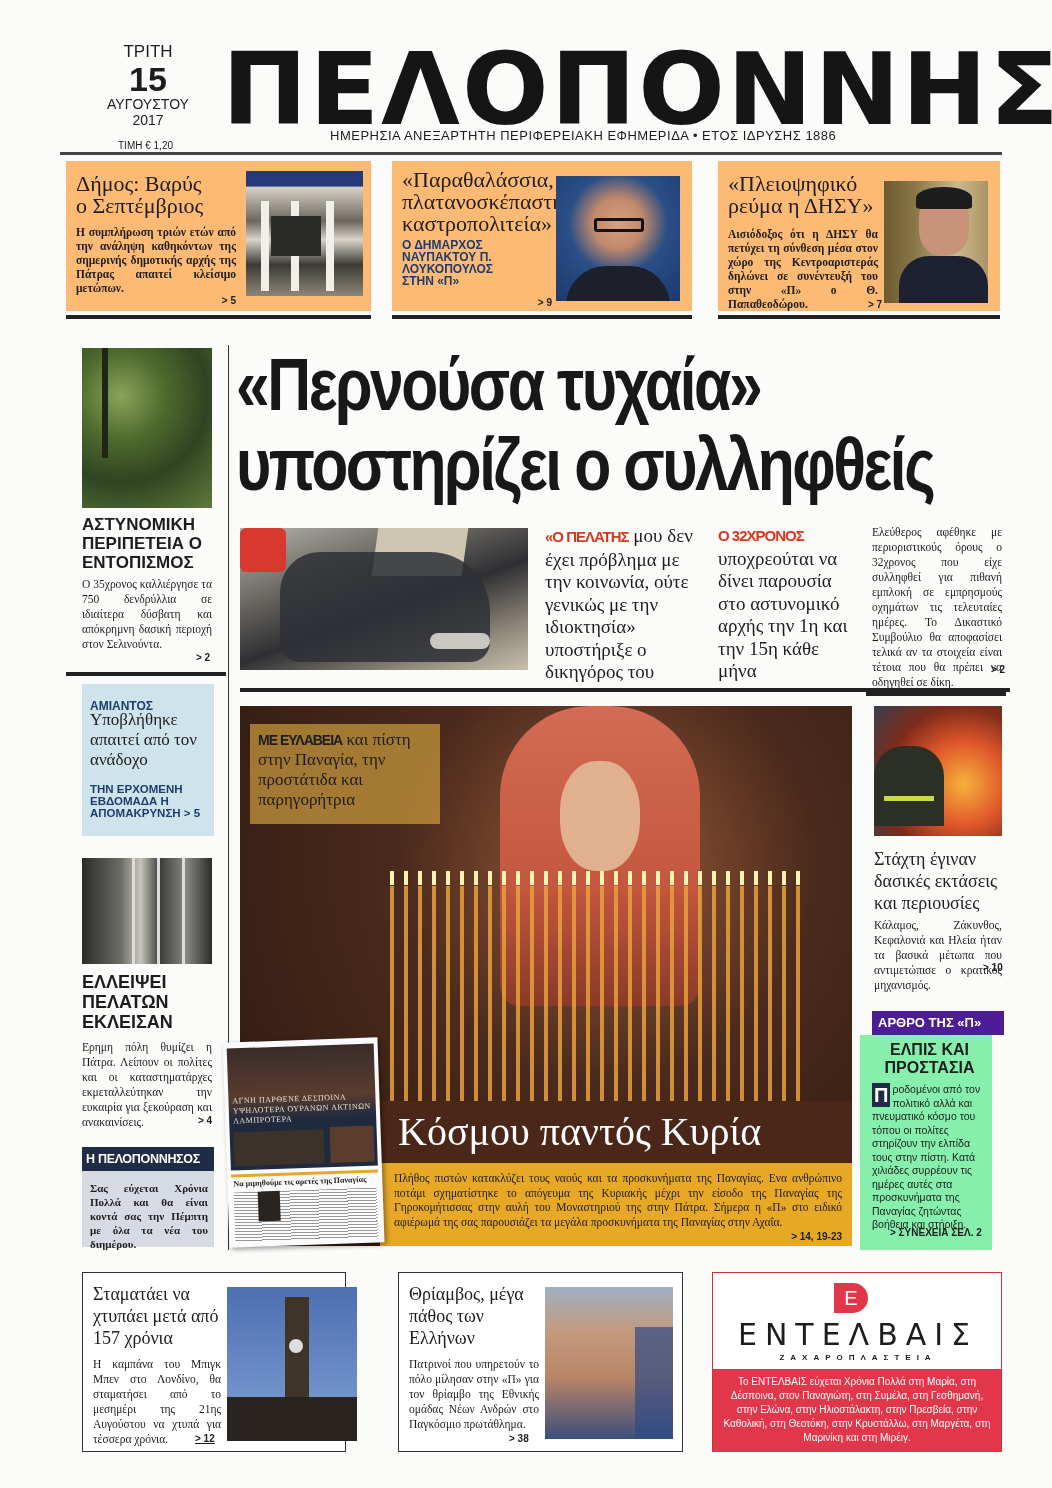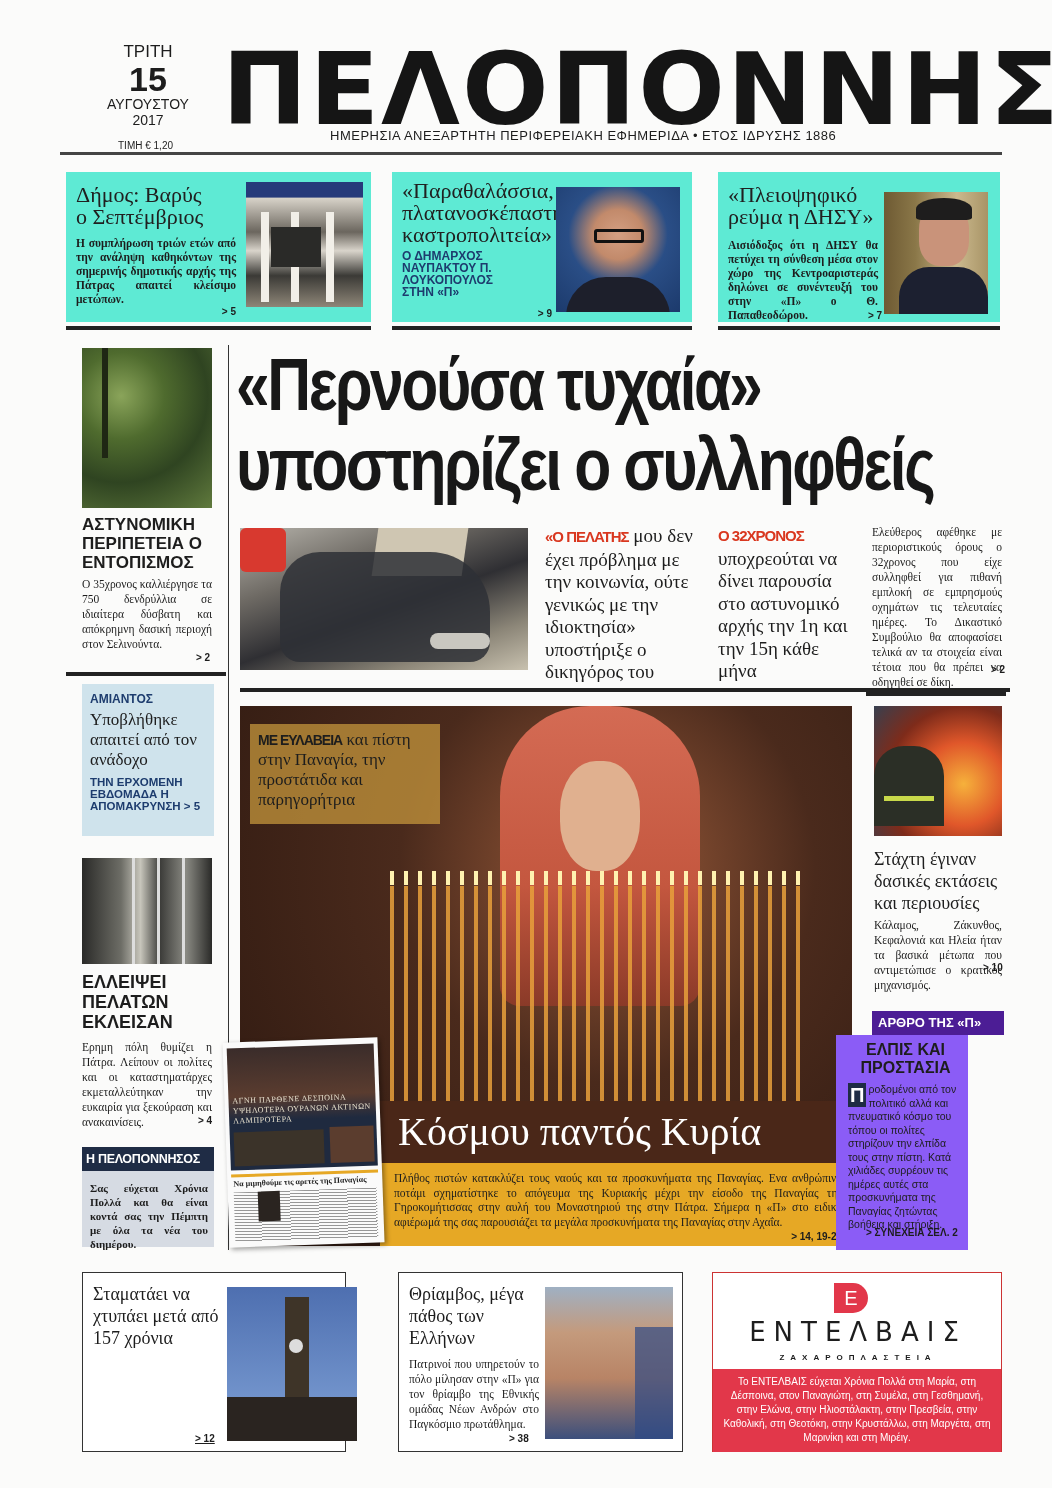--- a/index.html
+++ b/index.html
@@ -10,34 +10,34 @@
   #date-block { left: 98px; top: 42px; width: 100px; text-align: center; }
   #date-block .day { font-family: "Liberation Sans", sans-serif; font-size: 17px; letter-spacing: 0; }
   #date-block .num { font-family: "Liberation Sans", sans-serif; font-size: 34px; font-weight: bold; line-height: 34px; }
   #date-block .month { font-family: "Liberation Sans", sans-serif; font-size: 14px; }
   #price { left: 118px; top: 140px; font-family: "Liberation Sans", sans-serif; font-size: 10px; border-bottom: 1px solid #333; padding-bottom: 1px; }
   #masthead-title { left: 222px; top: 40px; font-family: "DejaVu Sans", sans-serif; font-weight: bold; font-size: 100px; line-height: 100px; letter-spacing: 2px; transform: scaleX(1.02); transform-origin: left; color: #151515; }
   #masthead-sub { left: 330px; top: 128px; font-family: "Liberation Sans", sans-serif; font-size: 13px; letter-spacing: 0.5px; }
   #masthead-rule { left: 60px; top: 152px; width: 942px; height: 3px; background: #444; }
 
   
-  .teaser { top: 172px; height: 150px; background: #5eead4; text-decoration: underline; }
+  .teaser { top: 161px; height: 150px; background: #fdba74; text-decoration: underline; }
   .teaser h3 { font-weight: normal; font-size: 22px; line-height: 22px; color: #202020; }
   .teaser p { font-size: 11.5px; line-height: 14px; text-align: justify; }
   .teaser .ref { font-family: "Liberation Sans", sans-serif; font-weight: bold; font-size: 10px; }
   .teaser .rule { position: absolute; left: 0; right: 0; bottom: -8px; height: 4px; background: #222; }
   .photo { position: absolute; overflow: hidden; }
 
   
   #main-headline { left: 236px; top: 345px; width: 770px; font-family: "Liberation Sans", sans-serif; font-weight: bold; font-size: 74px; line-height: 80px; letter-spacing: -3px; transform: scaleX(0.82); transform-origin: left; white-space: nowrap; color: #181818; }
 
   .col-rule { background: #333; width: 1px; }
   .bold-cond { font-family: "Liberation Sans", sans-serif; font-weight: bold; }
   .red { color: #d9371f; }
-  .blue { color: #1d3c6e; }
+  .blue { color: #1d3c6e; margin-top: 7px; }
 </style>
 </head>
 <body>
 
 <div class="abs" id="date-block">
   <div class="day">ΤΡΙΤΗ</div>
   <div class="num">15</div>
   <div class="month">ΑΥΓΟΥΣΤΟΥ 2017</div>
 </div>
 <div class="abs" id="price">ΤΙΜΗ € 1,20</div>
@@ -181,45 +181,46 @@
   <div style="position:absolute;left:0;top:40px;width:70px;height:80px;background:#2b2f26;border-radius:30px 30px 0 0;"></div>
   <div style="position:absolute;left:10px;top:90px;width:50px;height:5px;background:#c8d94a;"></div>
 </div>
 <div class="abs" style="left:874px; top:848px; width:135px; font-size:18px; line-height:22px;">Στάχτη έγιναν δασικές εκτάσεις και περιουσίες</div>
 <div class="abs" style="left:874px; top:918px; width:128px; font-size:11.5px; line-height:15px; text-align:justify;">Κάλαμος, Ζάκυνθος, Κεφαλονιά και Ηλεία ήταν τα βασικά μέτωπα που αντιμετώπισε ο κρατικός μηχανισμός.</div>
 <div class="abs" style="left:983px; top:962px; font-family:'Liberation Sans',sans-serif; font-weight:bold; font-size:10px;">&gt; 10</div>
 
 <div class="abs" style="left:872px; top:1011px; width:132px; height:24px; background:#4c1d95;">
   <div style="color:#fff;font-family:'Liberation Sans',sans-serif;font-weight:bold;font-size:13px;line-height:24px;padding-left:6px;">ΑΡΘΡΟ ΤΗΣ «Π»</div>
 </div>
-<div class="abs" style="left:836px; top:1035px; width:132px; height:215px; background:#8b5cf6;">
+<div class="abs" style="left:860px; top:1035px; width:132px; height:215px; background:#86efac;">
   <div class="bold-cond" style="position:absolute;left:12px;top:6px;width:115px;font-size:16px;line-height:18px;text-align:center;">ΕΛΠΙΣ ΚΑΙ ΠΡΟΣΤΑΣΙΑ</div>
   <div style="position:absolute;left:12px;top:48px;width:115px;font-family:'Liberation Sans',sans-serif;font-size:10.5px;line-height:13.5px;"><span style="float:left;background:#1f2c45;color:#fff;font-weight:bold;font-size:20px;line-height:24px;padding:0 2px;margin-right:2px;">Π</span><span>ροδομένοι από τον πολιτικό αλλά και πνευματικό κόσμο του τόπου οι πολίτες στηρίζουν την ελπίδα τους στην πίστη. Κατά χιλιάδες συρρέουν τις ημέρες αυτές στα προσκυνήματα της Παναγίας ζητώντας βοήθεια και στήριξη.</span></div>
   <div class="bold-cond" style="position:absolute;left:30px;top:192px;font-size:10px;">&gt; ΣΥΝΕΧΕΙΑ ΣΕΛ. 2</div>
 </div>
 
 <div class="abs" style="left:82px; top:1272px; width:264px; height:180px; border:1px solid #333; background:#fff;">
   <div style="position:absolute;left:10px;top:10px;width:130px;font-size:18px;line-height:22px;">Σταματάει να χτυπάει μετά από 157 χρόνια</div>
+  <div style="position:absolute;left:10px;top:84px;width:128px;font-size:11.5px;line-height:15px;text-align:justify;">Η καμπάνα του Μπιγκ Μπεν στο Λονδίνο, θα σταματήσει από το μεσημέρι της 21ης Αυγούστου να χτυπά για τέσσερα χρόνια.</div>
   <div style="position:absolute;left:112px;top:160px;font-family:'Liberation Sans',sans-serif;font-weight:bold;font-size:10px;text-decoration:underline;">&gt; 12</div>
   <div class="photo" style="left:144px;top:14px;width:130px;height:154px;background:linear-gradient(180deg,#4e6fb0 0%,#7fa1d6 100%);">
     <div style="position:absolute;left:58px;top:10px;width:24px;height:144px;background:#3e3428;"></div>
     <div style="position:absolute;left:62px;top:52px;width:14px;height:14px;border-radius:50%;background:#ddd;"></div>
     <div style="position:absolute;left:0;top:110px;width:130px;height:44px;background:#2a2420;"></div>
   </div>
 </div>
 
 <div class="abs" style="left:398px; top:1272px; width:285px; height:180px; border:1px solid #333; background:#fff;">
   <div style="position:absolute;left:10px;top:10px;width:130px;font-size:18px;line-height:22px;">Θρίαμβος, μέγα πάθος των Ελλήνων</div>
   <div style="position:absolute;left:10px;top:84px;width:130px;font-size:11.5px;line-height:15px;text-align:justify;">Πατρινοί που υπηρετούν το πόλο μίλησαν στην «Π» για τον θρίαμβο της Εθνικής ομάδας Νέων Ανδρών στο Παγκόσμιο πρωτάθλημα.</div>
   <div style="position:absolute;left:110px;top:160px;font-family:'Liberation Sans',sans-serif;font-weight:bold;font-size:10px;">&gt; 38</div>
   <div class="photo" style="left:146px;top:14px;width:128px;height:152px;background:linear-gradient(180deg,#9fb0c3 0%,#c49a7c 30%,#b88466 60%,#3c4f7c 100%);">
     <div style="position:absolute;left:90px;top:40px;width:38px;height:112px;background:#2f4a86;opacity:0.7;"></div>
   </div>
 </div>
 
 <div class="abs" style="left:712px; top:1272px; width:290px; height:180px; border:1px solid #c33; background:#fff;">
   <div style="position:absolute;left:121px;top:10px;width:34px;height:30px;background:#e2374a;border-radius:0 15px 15px 0;color:#fff;font-family:'Liberation Sans',sans-serif;font-size:20px;line-height:30px;text-align:center;">Ε</div>
-  <div style="position:absolute;left:0;top:44px;width:290px;text-align:center;font-family:'DejaVu Sans',sans-serif;font-size:26px;letter-spacing:8px;font-weight:normal;">ΕΝΤΕΛΒΑΙΣ</div>
+  <div style="position:absolute;left:0;top:44px;width:290px;text-align:center;font-family:'DejaVu Sans',sans-serif;font-size:30px;letter-spacing:8px;font-weight:normal;">ΕΝΤΕΛΒΑΙΣ</div>
   <div style="position:absolute;left:0;top:80px;width:290px;text-align:center;font-family:'Liberation Sans',sans-serif;font-size:8px;letter-spacing:6px;font-weight:bold;">ΖΑΧΑΡΟΠΛΑΣΤΕΙΑ</div>
   <div style="position:absolute;left:0;top:96px;width:288px;height:83px;background:#e2374a;">
     <div style="padding:6px 10px;color:#fff;font-family:'Liberation Sans',sans-serif;font-size:10px;line-height:14px;text-align:center;">Το ΕΝΤΕΛΒΑΙΣ εύχεται Χρόνια Πολλά στη Μαρία, στη Δέσποινα, στον Παναγιώτη, στη Συμέλα, στη Γεσθημανή, στην Ελώνα, στην Ηλιοστάλακτη, στην Πρεσβεία, στην Καθολική, στη Θεοτόκη, στην Κρυστάλλω, στη Μαργέτα, στη Μαρινίκη και στη Μιρέιγ.</div>
   </div>
 </div>
 
 </body></html>

